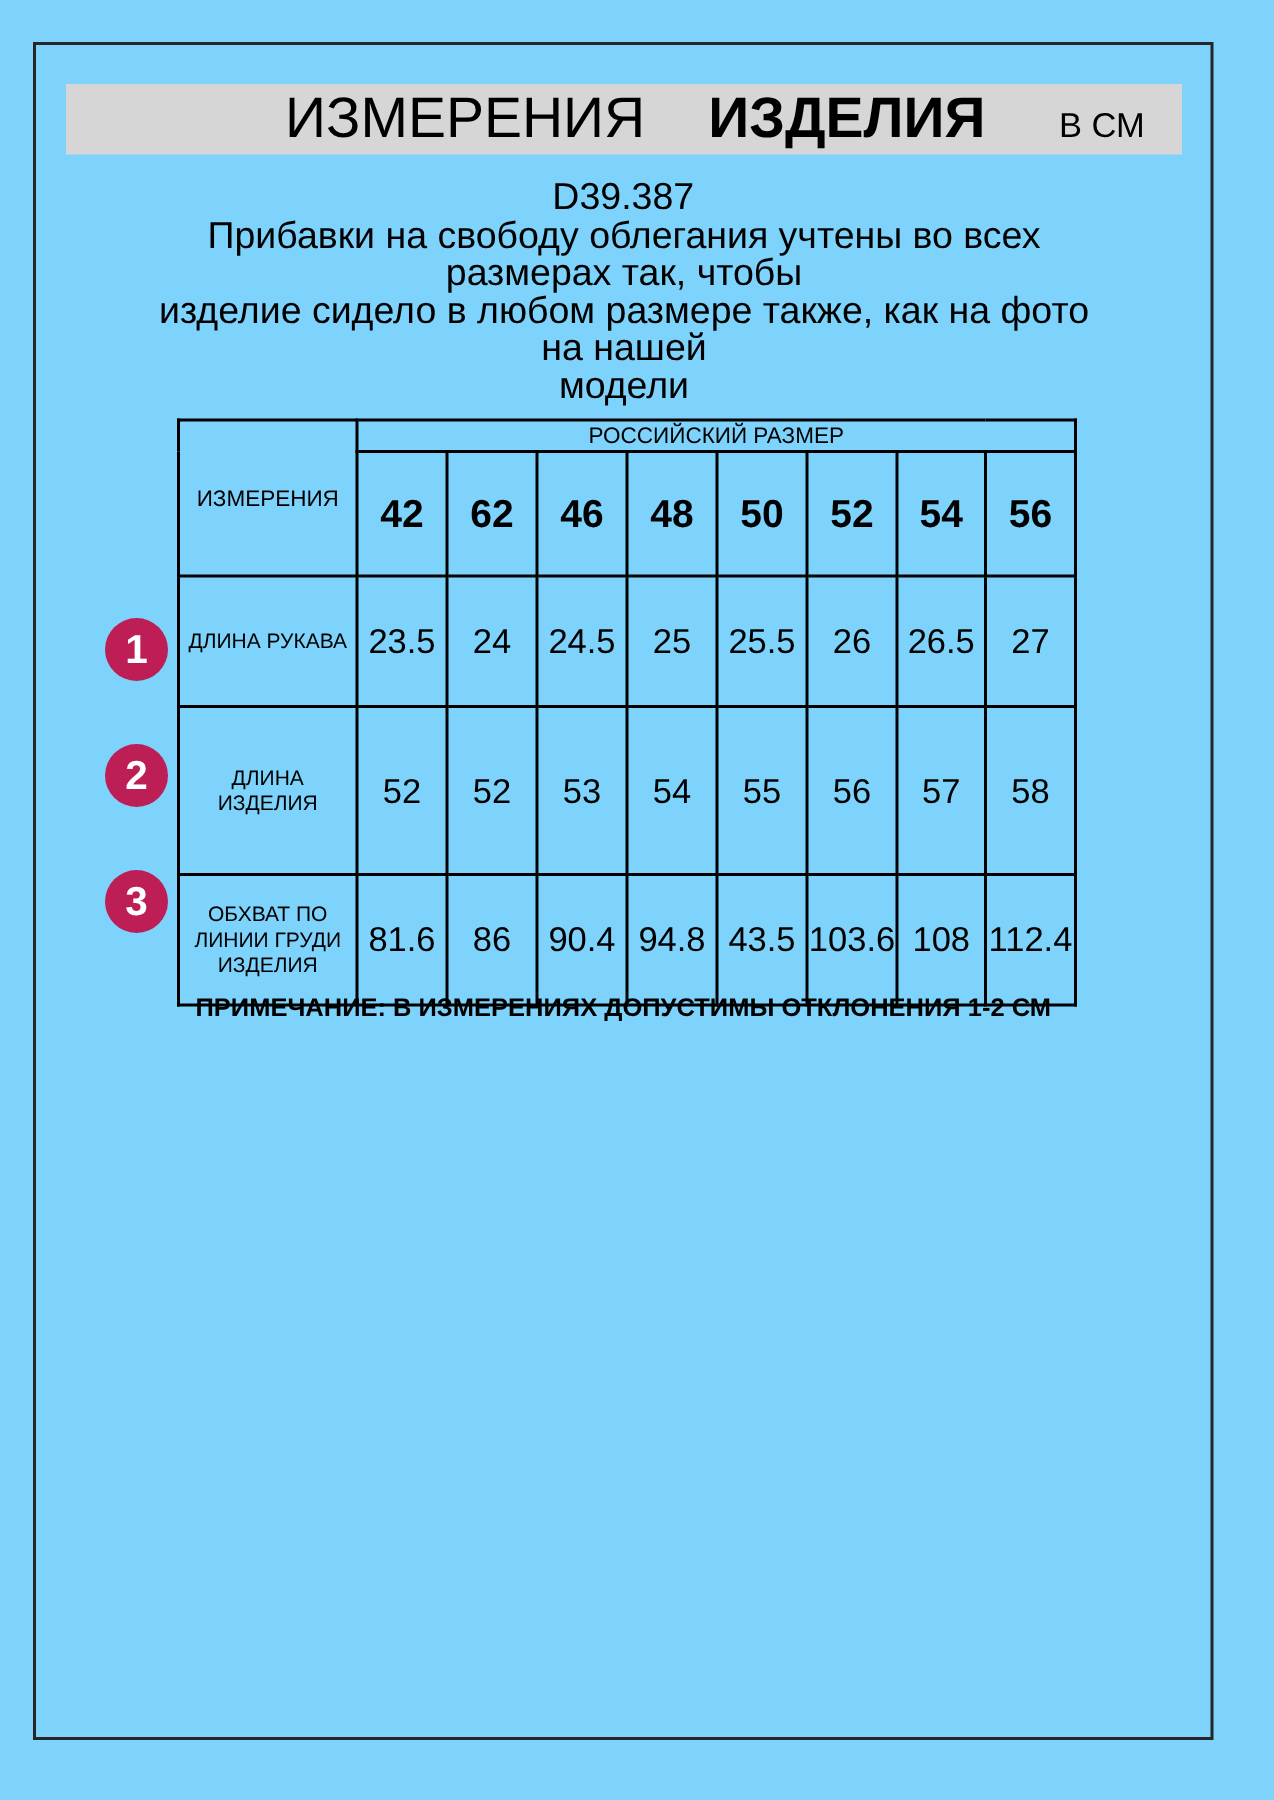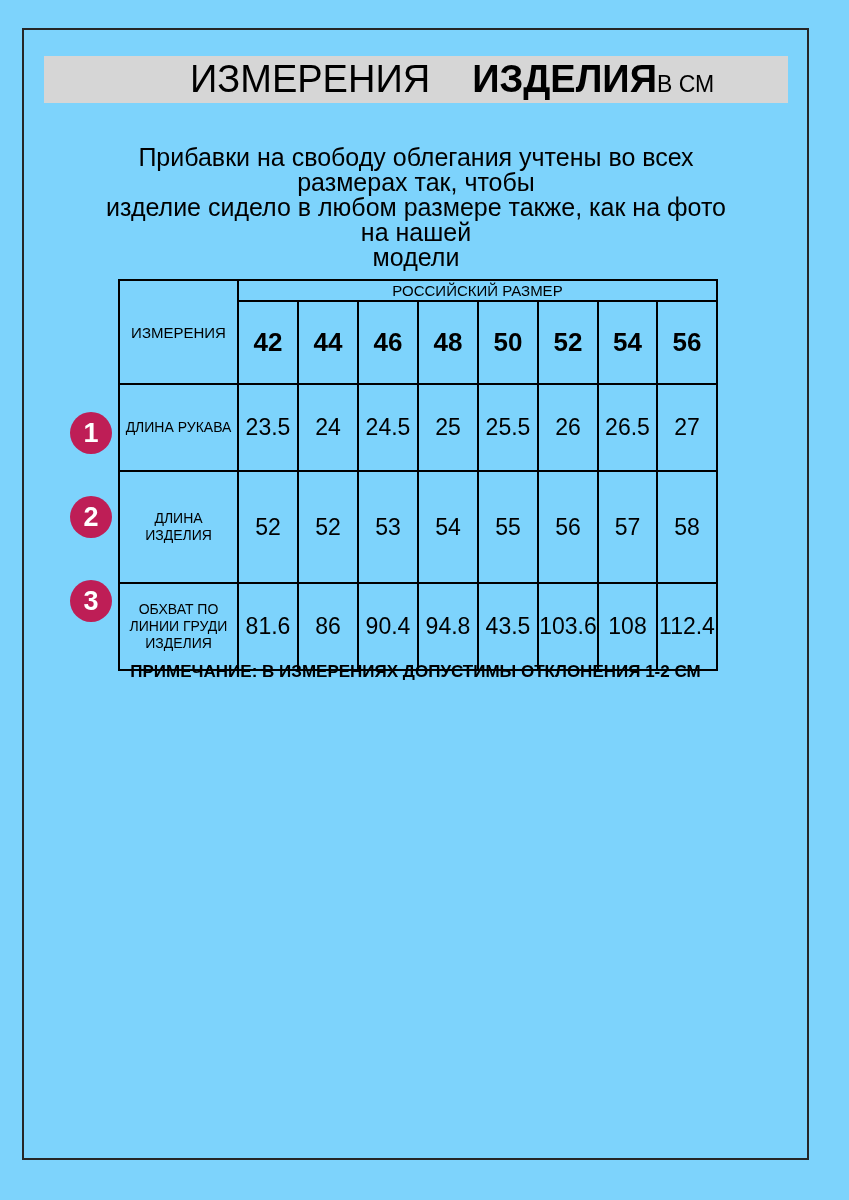--- a/index.html
+++ b/index.html
@@ -24,21 +24,21 @@
     left: 44px; top: 56px;
     width: 744px; height: 47px;
     background: #d6d6d6;
     display: flex;
     align-items: baseline;
     padding-left: 146px;
   }
   .banner span { line-height: 47px; white-space: nowrap; }
   .banner .t-regular { font-size: 38px; }
   .banner .t-bold   { font-size: 38px; font-weight: bold; margin-left: 42px; }
-  .banner .t-units  { font-size: 23px; }
+  .banner .t-units  { font-size: 23px; margin-left: 49px; }
   .model-code {
     position: absolute;
     left: 22px; top: 118px;
     width: 787px;
     text-align: center;
     font-size: 25px;
     line-height: 26px;
   }
   .description {
     position: absolute;
@@ -107,20 +107,21 @@
 <div class="page">
 
   <div class="page-border"></div>
 
   <div class="banner">
     <span class="t-regular">ИЗМЕРЕНИЯ</span>
     <span class="t-bold">ИЗДЕЛИЯ</span>
     <span class="t-units">В СМ</span>
   </div>
 
+  <div class="model-code">D39.387</div>
 
   <div class="description">Прибавки на свободу облегания учтены во всех размерах так, чтобы
 изделие сидело в любом размере также, как на фото на нашей
 модели</div>
 
   <table class="size-table">
     <colgroup>
       <col style="width:119px">
       <col style="width:60px">
         <col style="width:60px">
@@ -131,21 +132,21 @@
         <col style="width:59px">
         <col style="width:60px">
     </colgroup>
     <tbody>
       <tr class="group-row">
         <td class="corner-cell" rowspan="2">ИЗМЕРЕНИЯ</td>
         <td class="group-cell" colspan="8">РОССИЙСКИЙ РАЗМЕР</td>
       </tr>
       <tr class="sizes-row">
         <td class="size-cell">42</td>
-        <td class="size-cell">44</td>
+        <td class="size-cell">62</td>
         <td class="size-cell">46</td>
         <td class="size-cell">48</td>
         <td class="size-cell">50</td>
         <td class="size-cell">52</td>
         <td class="size-cell">54</td>
         <td class="size-cell">56</td>
       </tr>
       <tr class="data-row-1">
         <td class="label-cell">ДЛИНА РУКАВА</td>
         <td class="value-cell">23.5</td>

